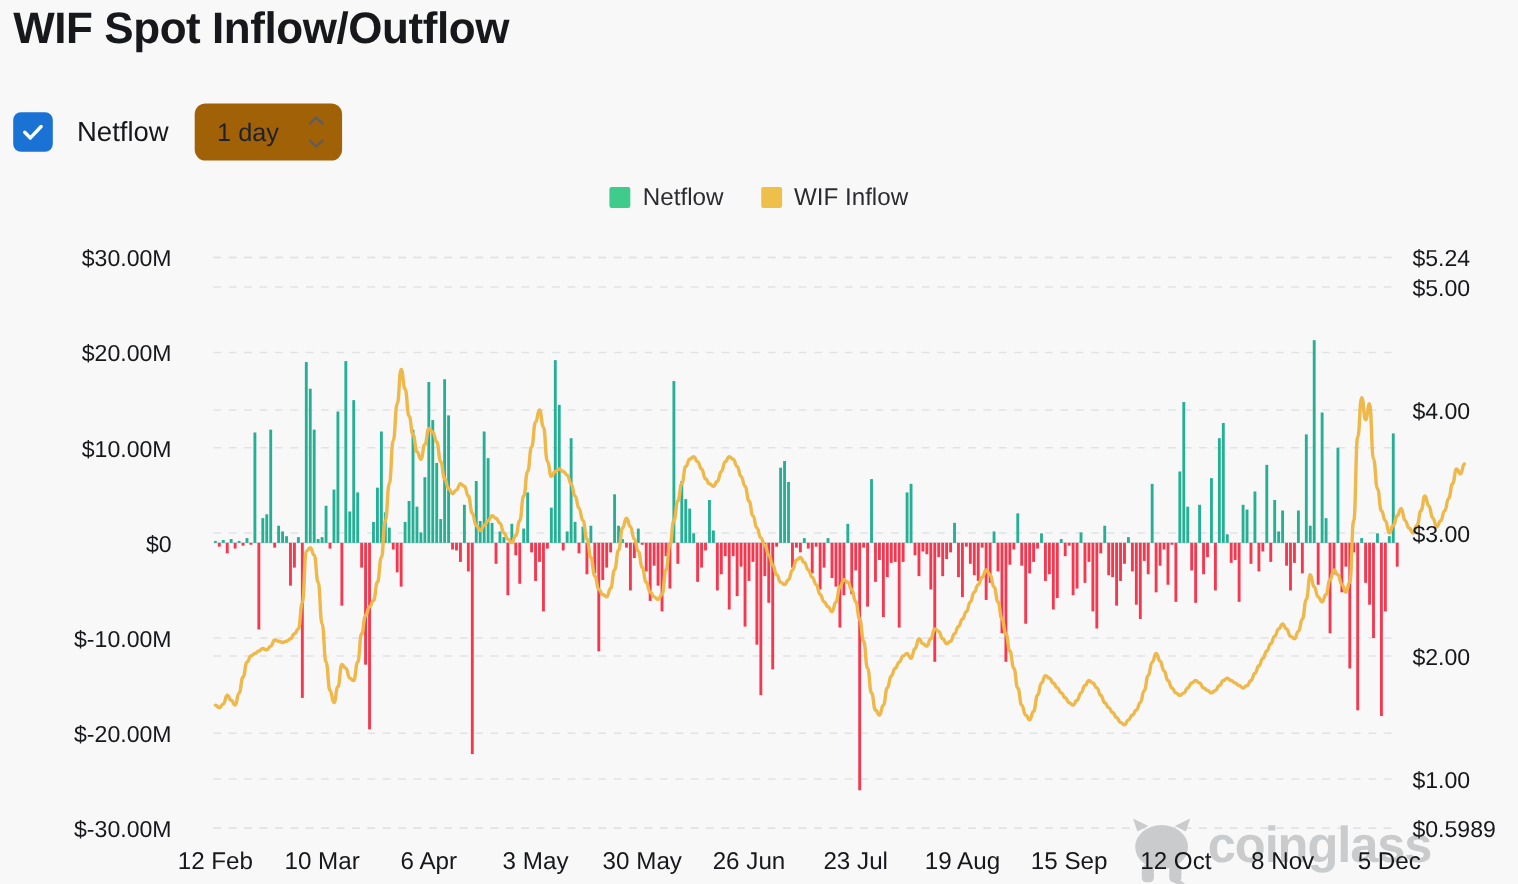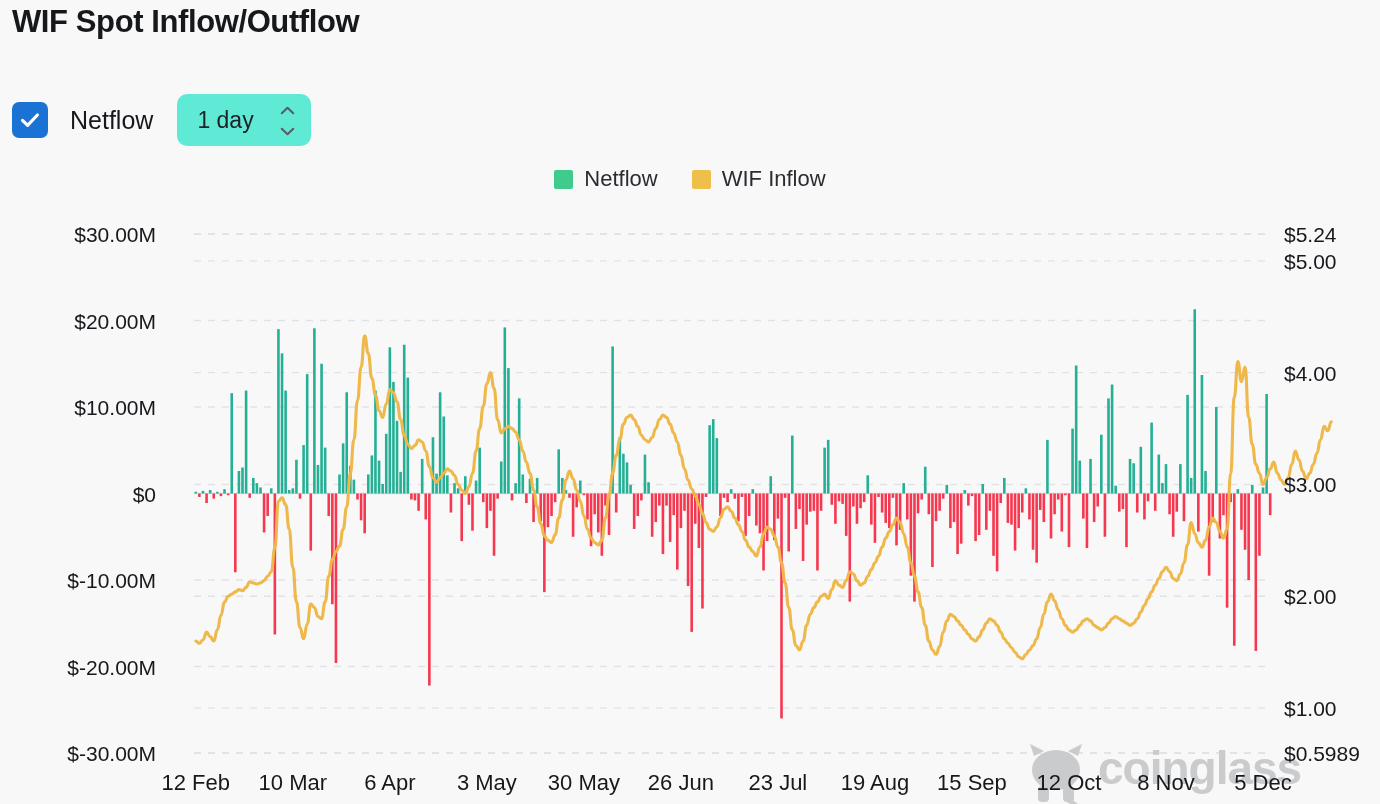--- a/index.html
+++ b/index.html
@@ -14,21 +14,21 @@
     color: #1b1c1e;
     overflow: hidden;
     position: relative;
   }
 
   
   #page-title {
     position: absolute;
     left: 12px;
     top: 4px;
-    font-size: 31px;
+    font-size: 40px;
     font-weight: bold;
     letter-spacing: -0.4px;
     color: #16181c;
     white-space: nowrap;
   }
 
   
   #controls {
     position: absolute;
     left: 12px;
@@ -54,21 +54,21 @@
     font-size: 25px;
     font-weight: 500;
     color: #16181c;
     white-space: nowrap;
   }
   #interval-select {
     margin-left: 24px;
     height: 52px;
     min-width: 134px;
     border-radius: 10px;
-    background: #5eead4;
+    background: #a16207;
     display: flex;
     align-items: center;
     justify-content: space-between;
     padding: 0 16px 0 20px;
     box-sizing: border-box;
     cursor: pointer;
   }
   #interval-value {
     font-size: 23px;
     color: #20222a;

